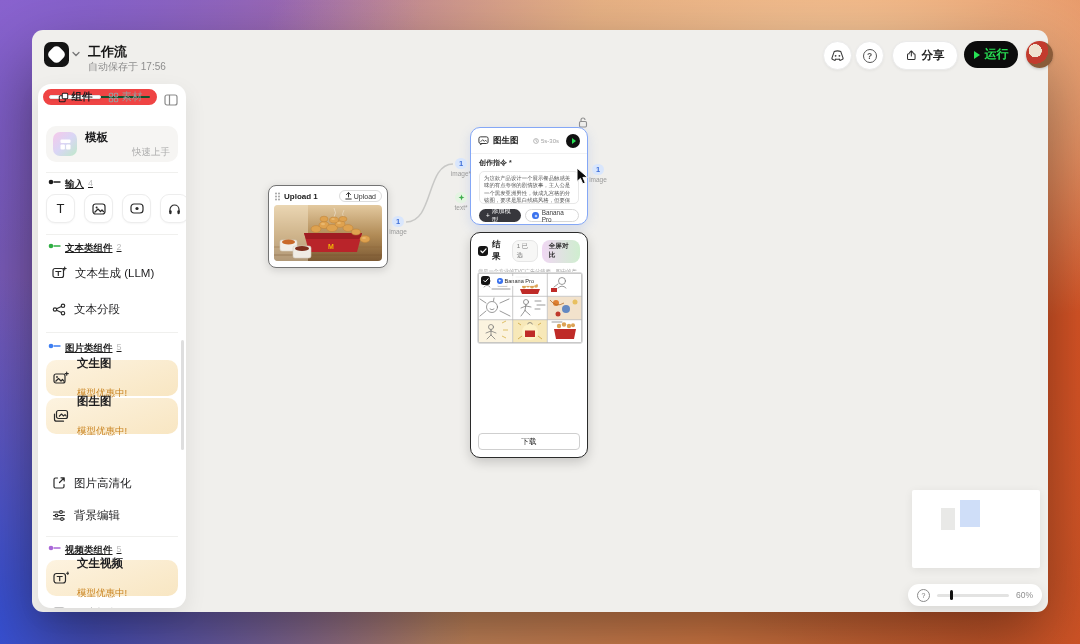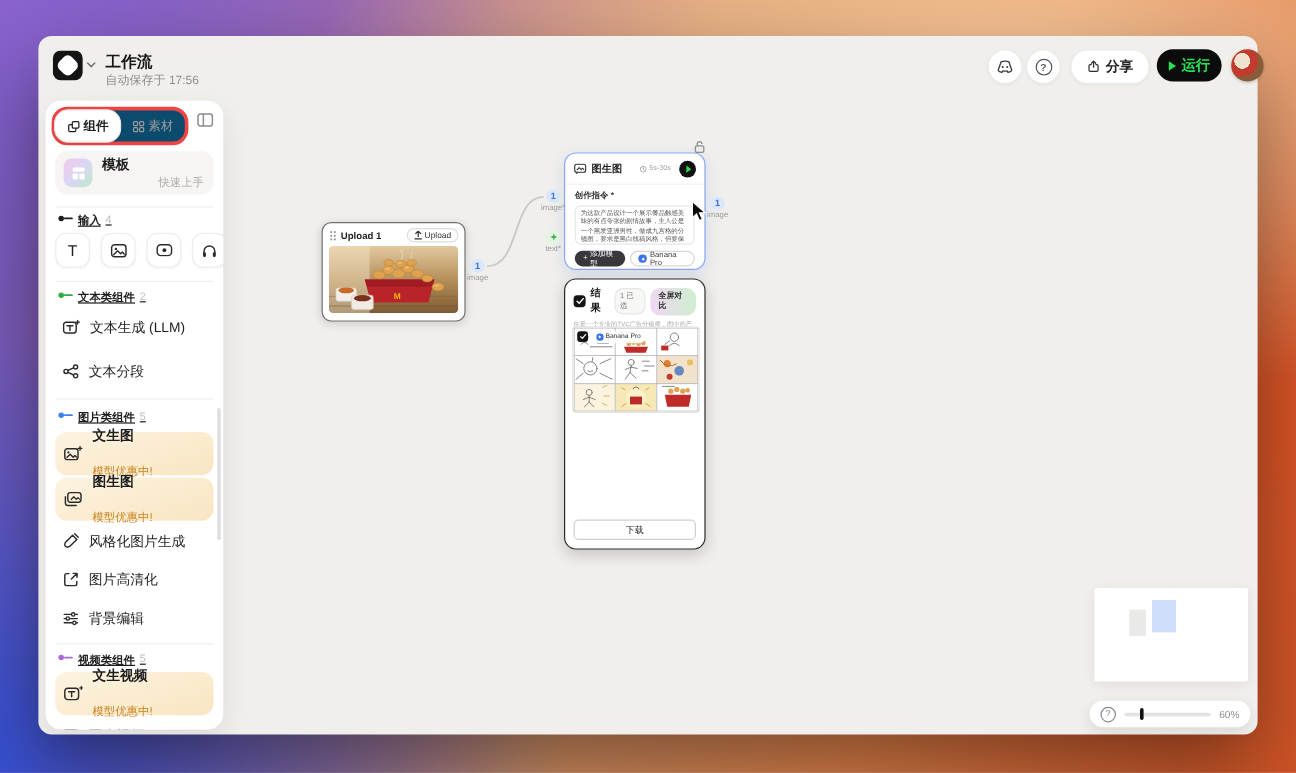--- a/index.html
+++ b/index.html
@@ -27,22 +27,22 @@
   .share{left:860px;width:64px;background:#fff;border:1px solid #ebebeb;box-shadow:0 1px 3px rgba(0,0,0,.05);
     font-size:11.5px;color:#222;font-weight:bold;}
   .run{left:932px;width:54px;background:#0c0c0c;color:#27e154;font-size:12px;font-weight:bold;}
   .play-tri{width:0;height:0;border-left:6px solid #27e154;border-top:4px solid transparent;border-bottom:4px solid transparent;}
   .avatar{position:absolute;left:994px;top:11px;width:27px;height:27px;border-radius:50%;cursor:pointer;
     background:radial-gradient(circle at 34% 36%, #efe2cf 0 26%, #c23b2e 27% 52%, #8a5b39 53% 75%, #5f4631 76%);
     box-shadow:0 1px 3px rgba(0,0,0,.2);}
   
   .sidebar{position:absolute;left:6px;top:54px;width:148px;height:524px;background:#fff;border-radius:13px;
     box-shadow:0 8px 22px rgba(0,0,0,.08);overflow:hidden;}
-  .tabgroup{position:absolute;left:5px;top:5px;width:114px;height:32px;border:3px solid #ef4444;border-radius:13px;
-    display:flex;background:#0c4a6e;box-sizing:border-box;}
+  .tabgroup{position:absolute;left:5px;top:5px;width:114px;height:16px;border:7px solid #ef4444;border-radius:13px;
+    display:flex;background:#14532d;box-sizing:border-box;}
   .tab{flex:1;display:flex;align-items:center;justify-content:center;gap:3px;font-size:10.5px;color:#9c9c9c;cursor:pointer;}
   .tab.active{background:#fff;border:1px solid #e4e4e4;border-radius:12px;margin:-1px;
     box-shadow:0 1px 3px rgba(0,0,0,.08);color:#1d1d1f;font-weight:bold;}
   .collapse{position:absolute;right:8px;top:10px;cursor:pointer;}
   .tcard{position:absolute;left:8px;top:42px;right:8px;height:36px;background:#f6f5f3;border-radius:10px;
     display:flex;align-items:center;gap:8px;padding-left:7px;cursor:pointer;box-sizing:border-box;}
   .tcard-icon{width:24px;height:24px;border-radius:7px;flex:0 0 auto;
     background:linear-gradient(135deg,#f7c9ea 0%,#d9d6f5 50%,#bfe9c9 100%);display:flex;align-items:center;justify-content:center;}
   .tt{font-size:11.5px;font-weight:bold;color:#1d1d1f;}
   .ts{font-size:9.5px;color:#ababab;margin-top:1px;margin-left:47px;}
@@ -302,27 +302,20 @@
       <svg width="16" height="14" viewBox="0 0 16 14">
         <rect x="3.5" y="1.5" width="11" height="8" rx="2" fill="none" stroke="#2a2a2a" stroke-width="1.2"></rect>
         <path d="M6 7.5 L8.5 5 L10.5 7 L12 5.7 L13.5 7.4" fill="none" stroke="#2a2a2a" stroke-width="1.1" stroke-linejoin="round"></path>
         <path d="M1.5 5 v5.2 a2 2 0 0 0 2 2 h7" fill="none" stroke="#2a2a2a" stroke-width="1.2" stroke-linecap="round"></path>
       </svg>
       <span>
         <div class="t">图生图</div>
         <div class="p">模型优惠中!</div>
       </span>
     </div>
-    <div class="sitem" style="top:354px">
-      <svg width="14" height="14" viewBox="0 0 14 14">
-        <path d="M8.5 2 L12 5.5 L6.5 11 C5.5 12 3.5 12.2 2.5 11.2 C1.5 10.2 2 8.5 3 7.5 Z" fill="none" stroke="#2a2a2a" stroke-width="1.2" stroke-linejoin="round"></path>
-        <path d="M10.2 0.8 L13.2 3.8" stroke="#2a2a2a" stroke-width="1.2" stroke-linecap="round"></path>
-      </svg>
-      <span>风格化图片生成</span>
-    </div>
     <div class="sitem" style="top:386px">
       <svg width="14" height="14" viewBox="0 0 14 14">
         <path d="M5.5 2 H3.5 A1.5 1.5 0 0 0 2 3.5 V10.5 A1.5 1.5 0 0 0 3.5 12 H10.5 A1.5 1.5 0 0 0 12 10.5 V8.5" fill="none" stroke="#2a2a2a" stroke-width="1.2" stroke-linecap="round"></path>
         <path d="M7.5 6.5 L12 2 M9 1.8 h3.2 v3.2" fill="none" stroke="#2a2a2a" stroke-width="1.2" stroke-linecap="round" stroke-linejoin="round"></path>
       </svg>
       <span>图片高清化</span>
     </div>
     <div class="sitem" style="top:418px">
       <svg width="14" height="13" viewBox="0 0 14 13">
         <path d="M1.5 3 h11 M1.5 6.5 h11 M1.5 10 h11" stroke="#2a2a2a" stroke-width="1.2" stroke-linecap="round"></path>

